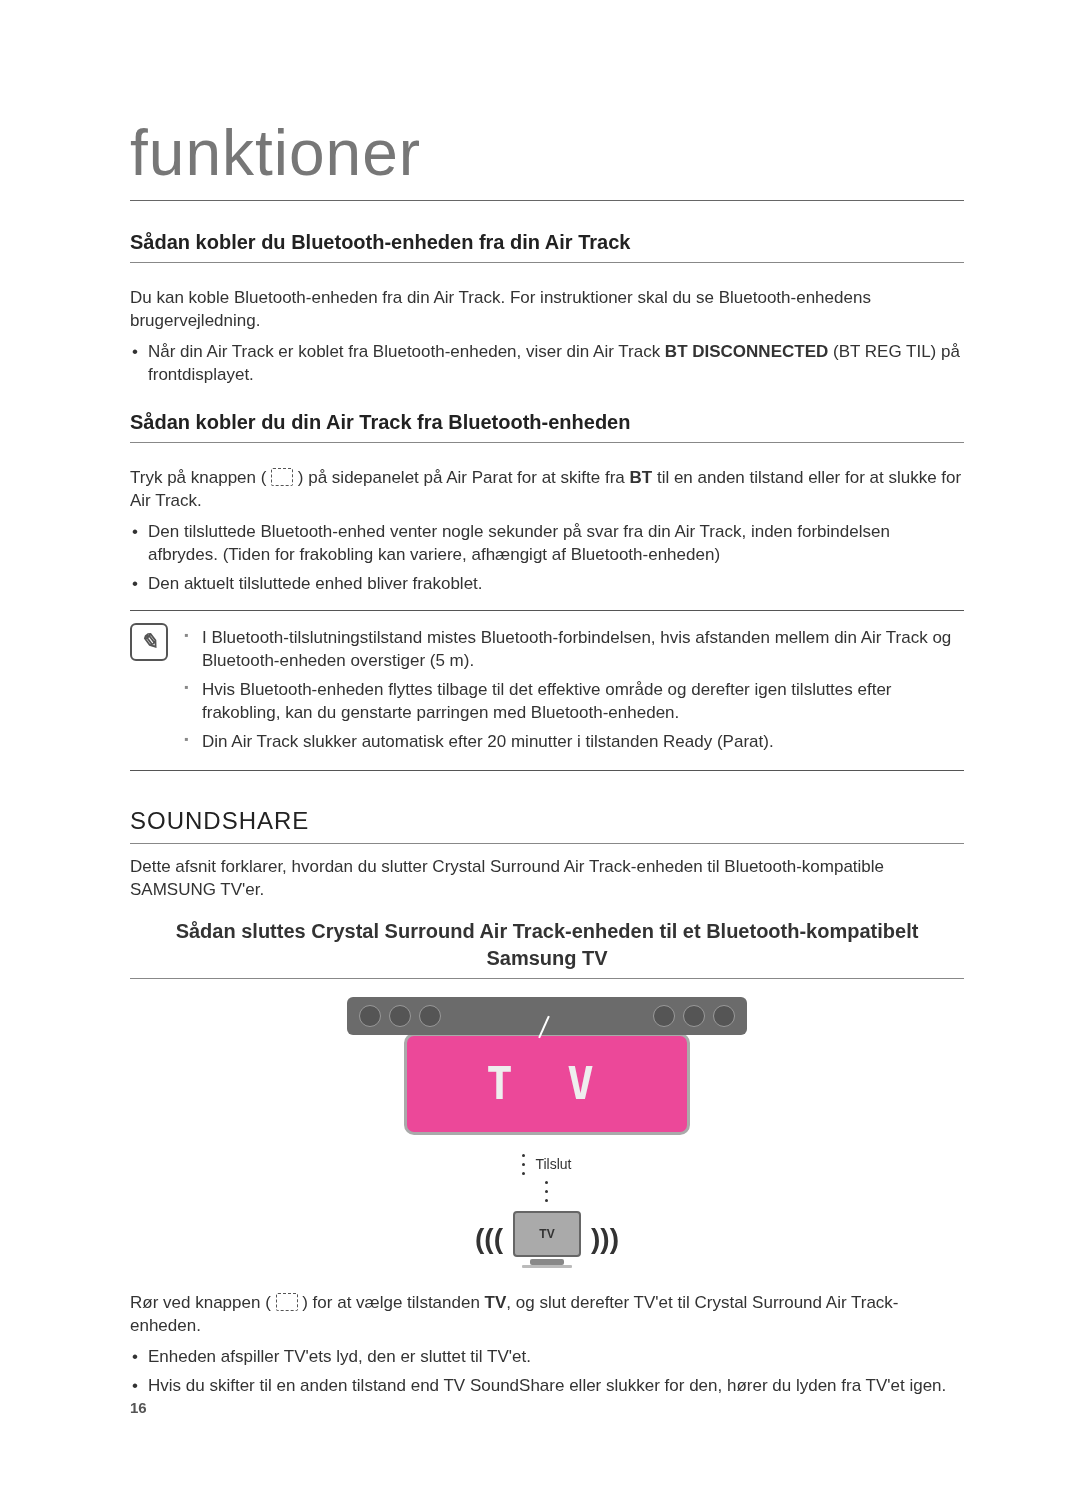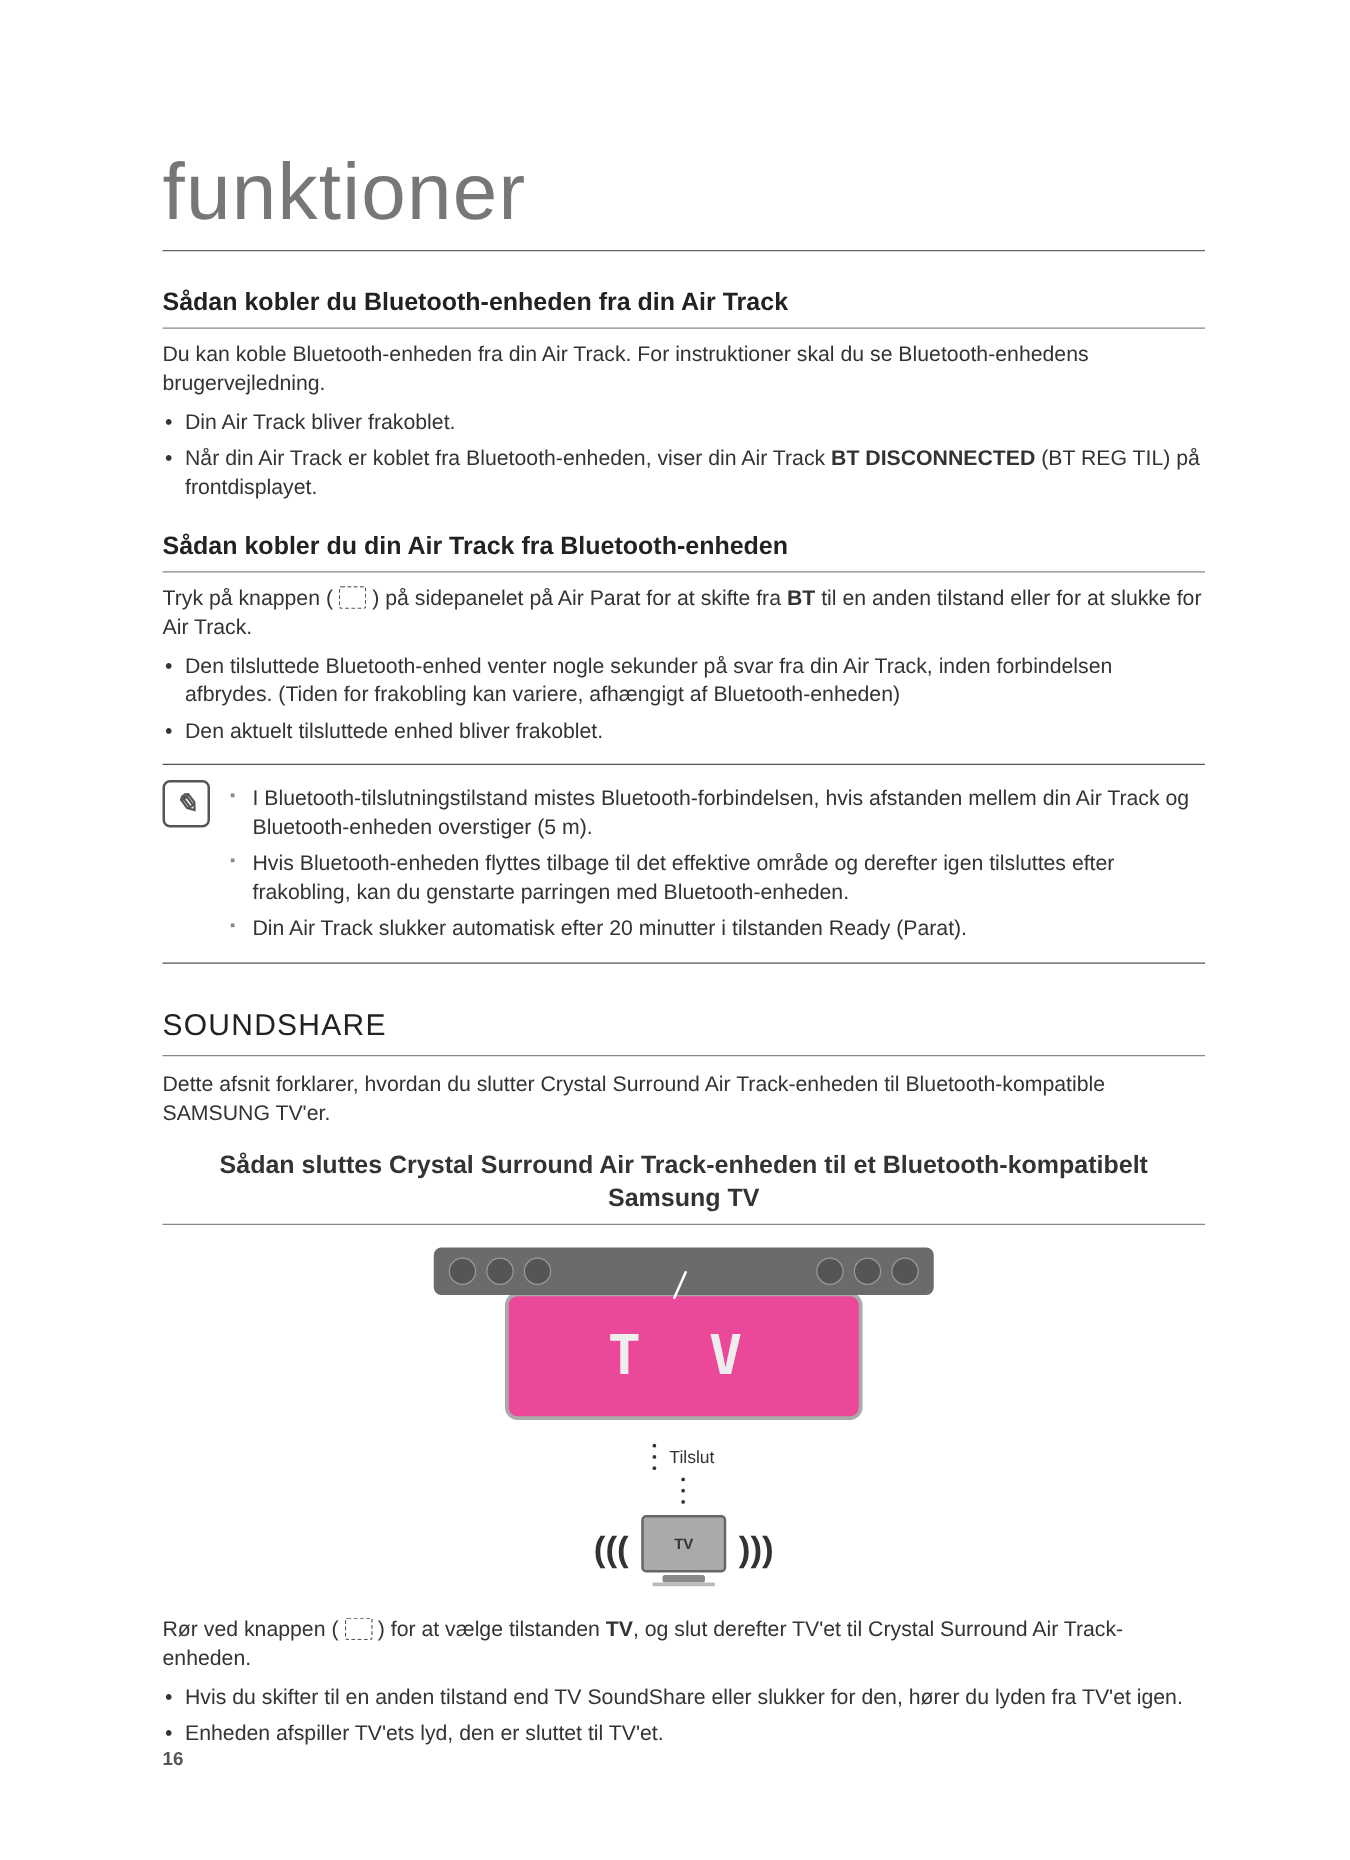--- a/index.html
+++ b/index.html
@@ -31,21 +31,21 @@
     margin-bottom: 28px;
     font-family: Arial, Helvetica, sans-serif;
   }
   .subhead {
     font-weight: bold;
     font-size: 20px;
     color: #222;
     border-bottom: 1px solid #888;
     padding-bottom: 6px;
     margin-top: 22px;
-    margin-bottom: 10px;
+    margin-bottom: 24px;
   }
   .para {
     margin: 8px 0;
   }
   ul.bul {
     list-style: none;
     padding: 0;
     margin: 6px 0;
   }
   ul.bul > li {
@@ -230,21 +230,20 @@
 </head>
 <body>
 
 <div class="page">
 
   <div class="main-title">funktioner</div>
 
   <div class="subhead">Sådan kobler du Bluetooth-enheden fra din Air Track</div>
   <div class="para">Du kan koble Bluetooth-enheden fra din Air Track. For instruktioner skal du se Bluetooth-enhedens brugervejledning.</div>
   <ul class="bul">
-    <li>Din Air Track bliver frakoblet.</li>
     <li>
       <span>Når din Air Track er koblet fra Bluetooth-enheden, viser din Air Track </span><b>BT DISCONNECTED</b><span> (BT REG TIL) på frontdisplayet.</span>
     </li>
   </ul>
 
   <div class="subhead">Sådan kobler du din Air Track fra Bluetooth-enheden</div>
   <div class="para">
     <span>Tryk på knappen ( </span><span class="btn-icon"></span><span> ) på sidepanelet på Air Parat for at skifte fra </span><b>BT</b><span> til en anden tilstand eller for at slukke for Air Track.</span>
   </div>
   <ul class="bul">
@@ -305,18 +304,18 @@
         <div class="tv-base"></div>
       </div>
       <span class="waves">)))</span>
     </div>
   </div>
 
   <div class="para">
     <span>Rør ved knappen ( </span><span class="btn-icon"></span><span> ) for at vælge tilstanden </span><b>TV</b><span>, og slut derefter TV'et til Crystal Surround Air Track-enheden.</span>
   </div>
   <ul class="bul">
+    <li>Enheden afspiller TV'ets lyd, den er sluttet til TV'et.</li>
     <li>Hvis du skifter til en anden tilstand end TV SoundShare eller slukker for den, hører du lyden fra TV'et igen.</li>
-    <li>Enheden afspiller TV'ets lyd, den er sluttet til TV'et.</li>
   </ul>
 
   <div class="pagenum">16</div>
 </div>
 
 </body></html>

